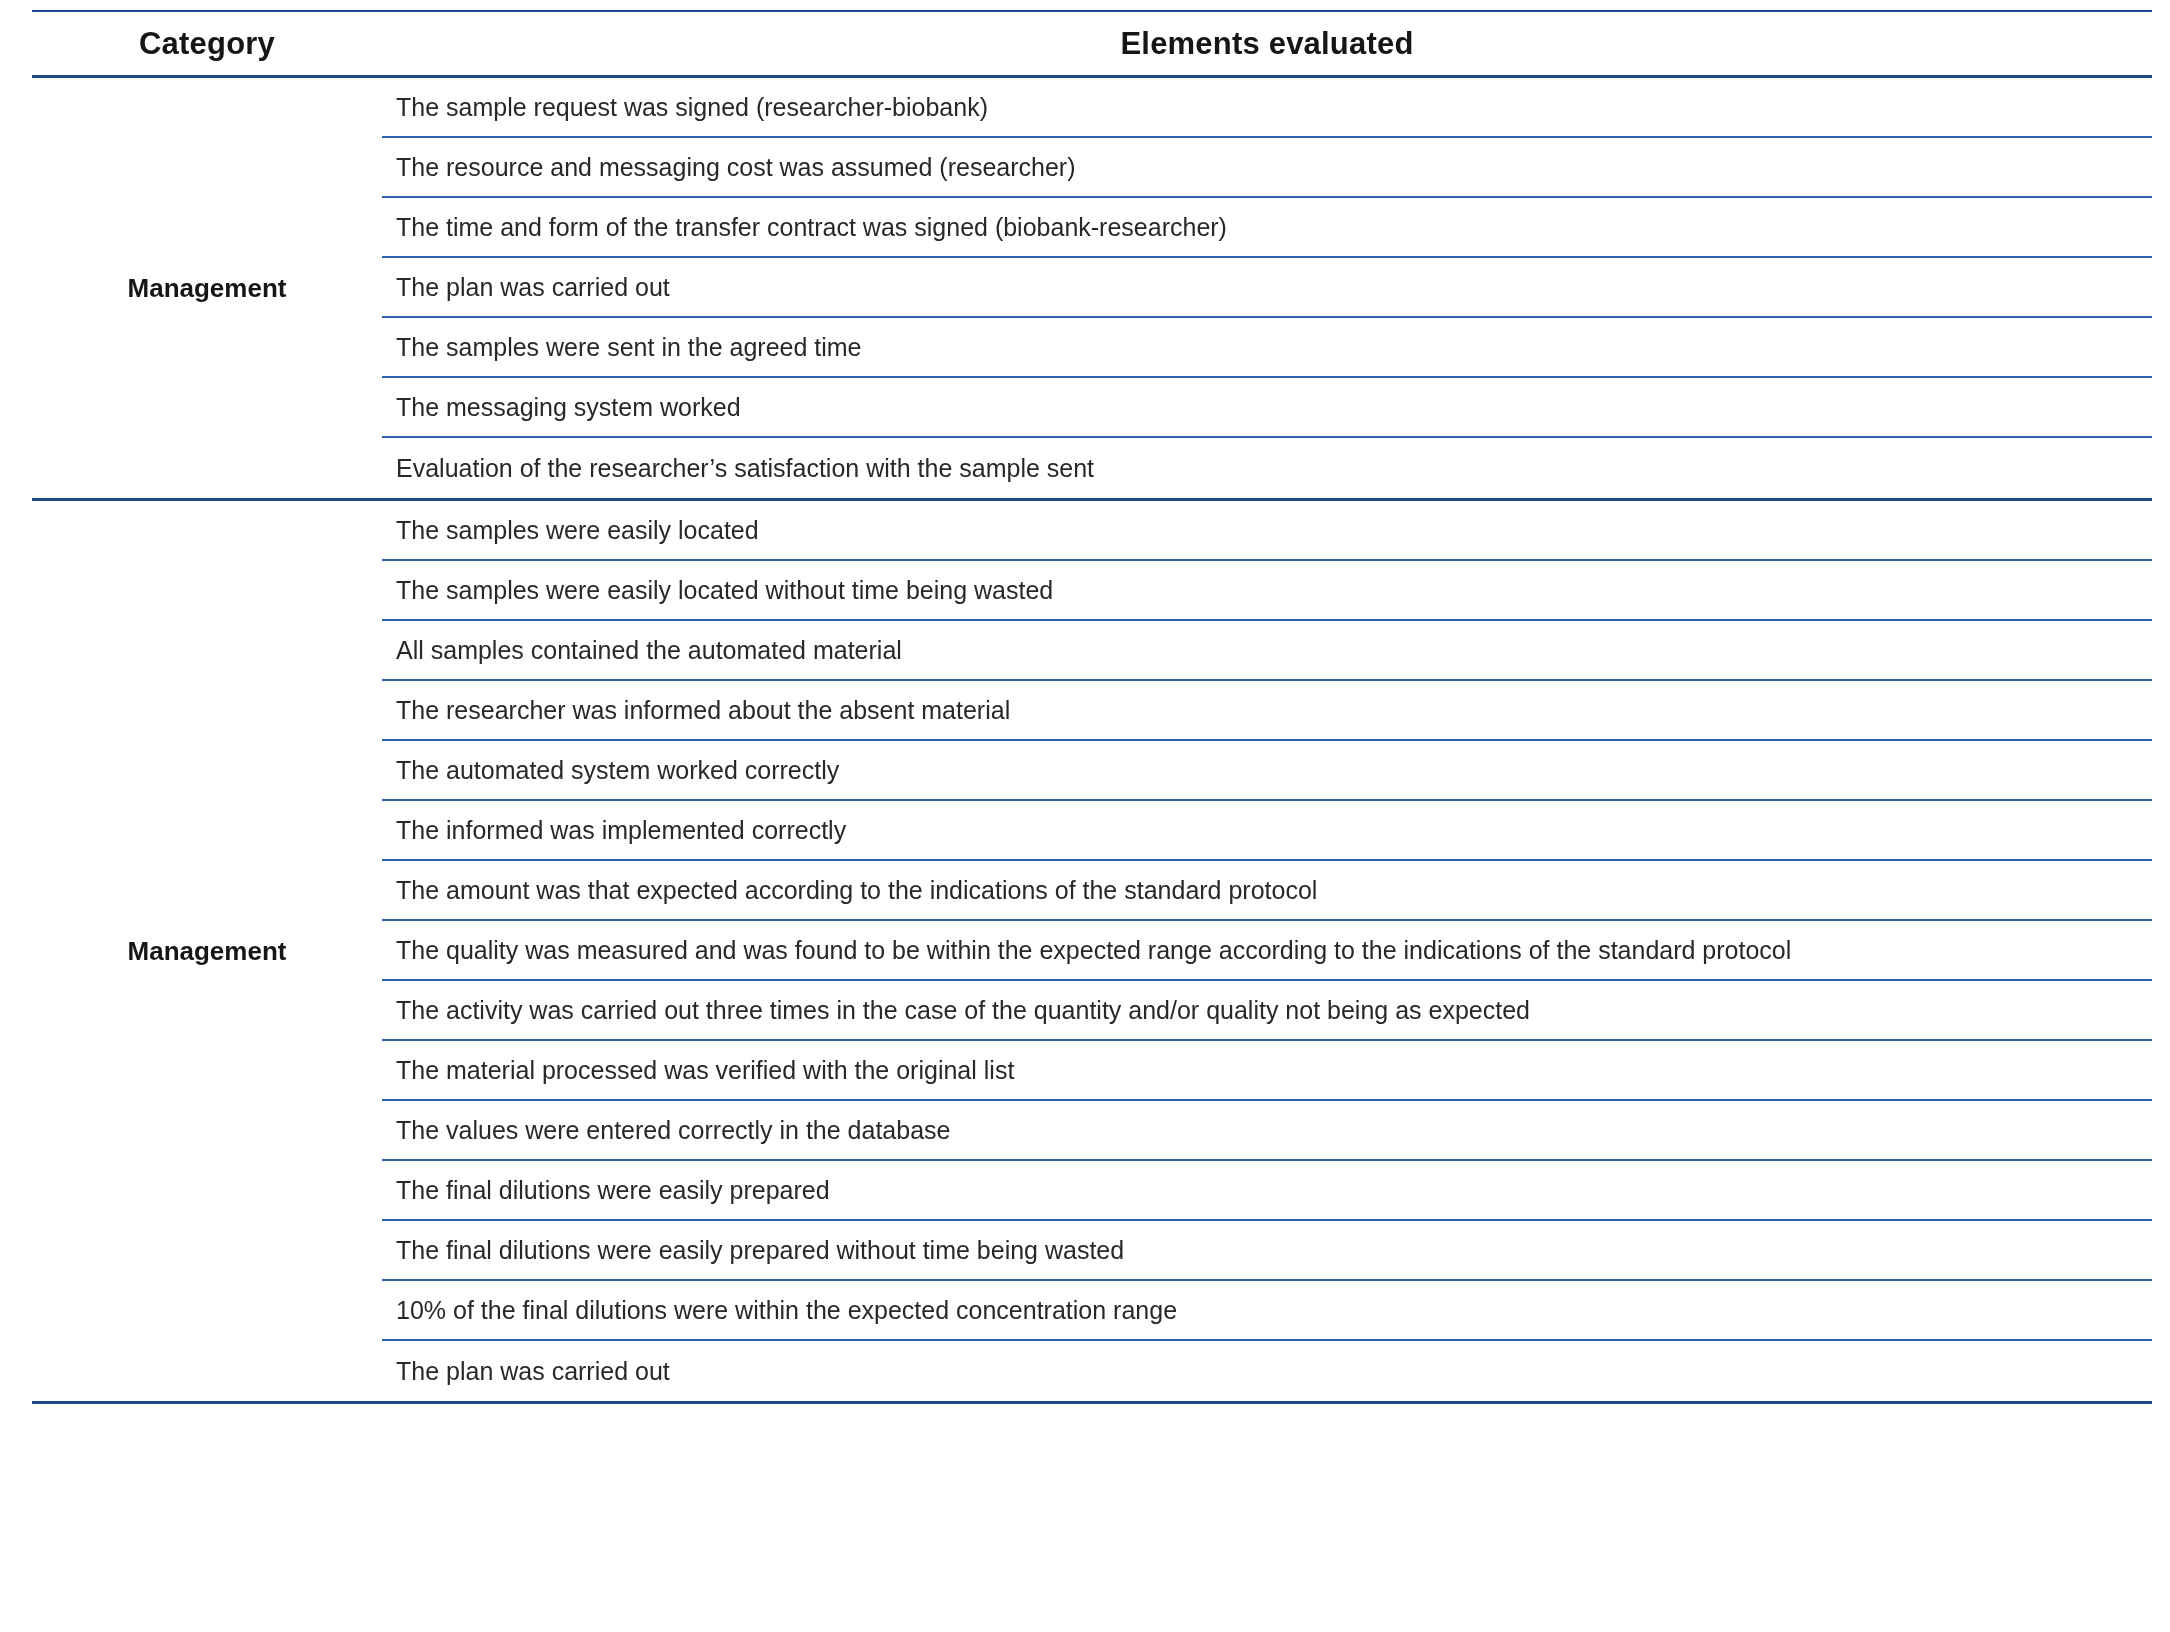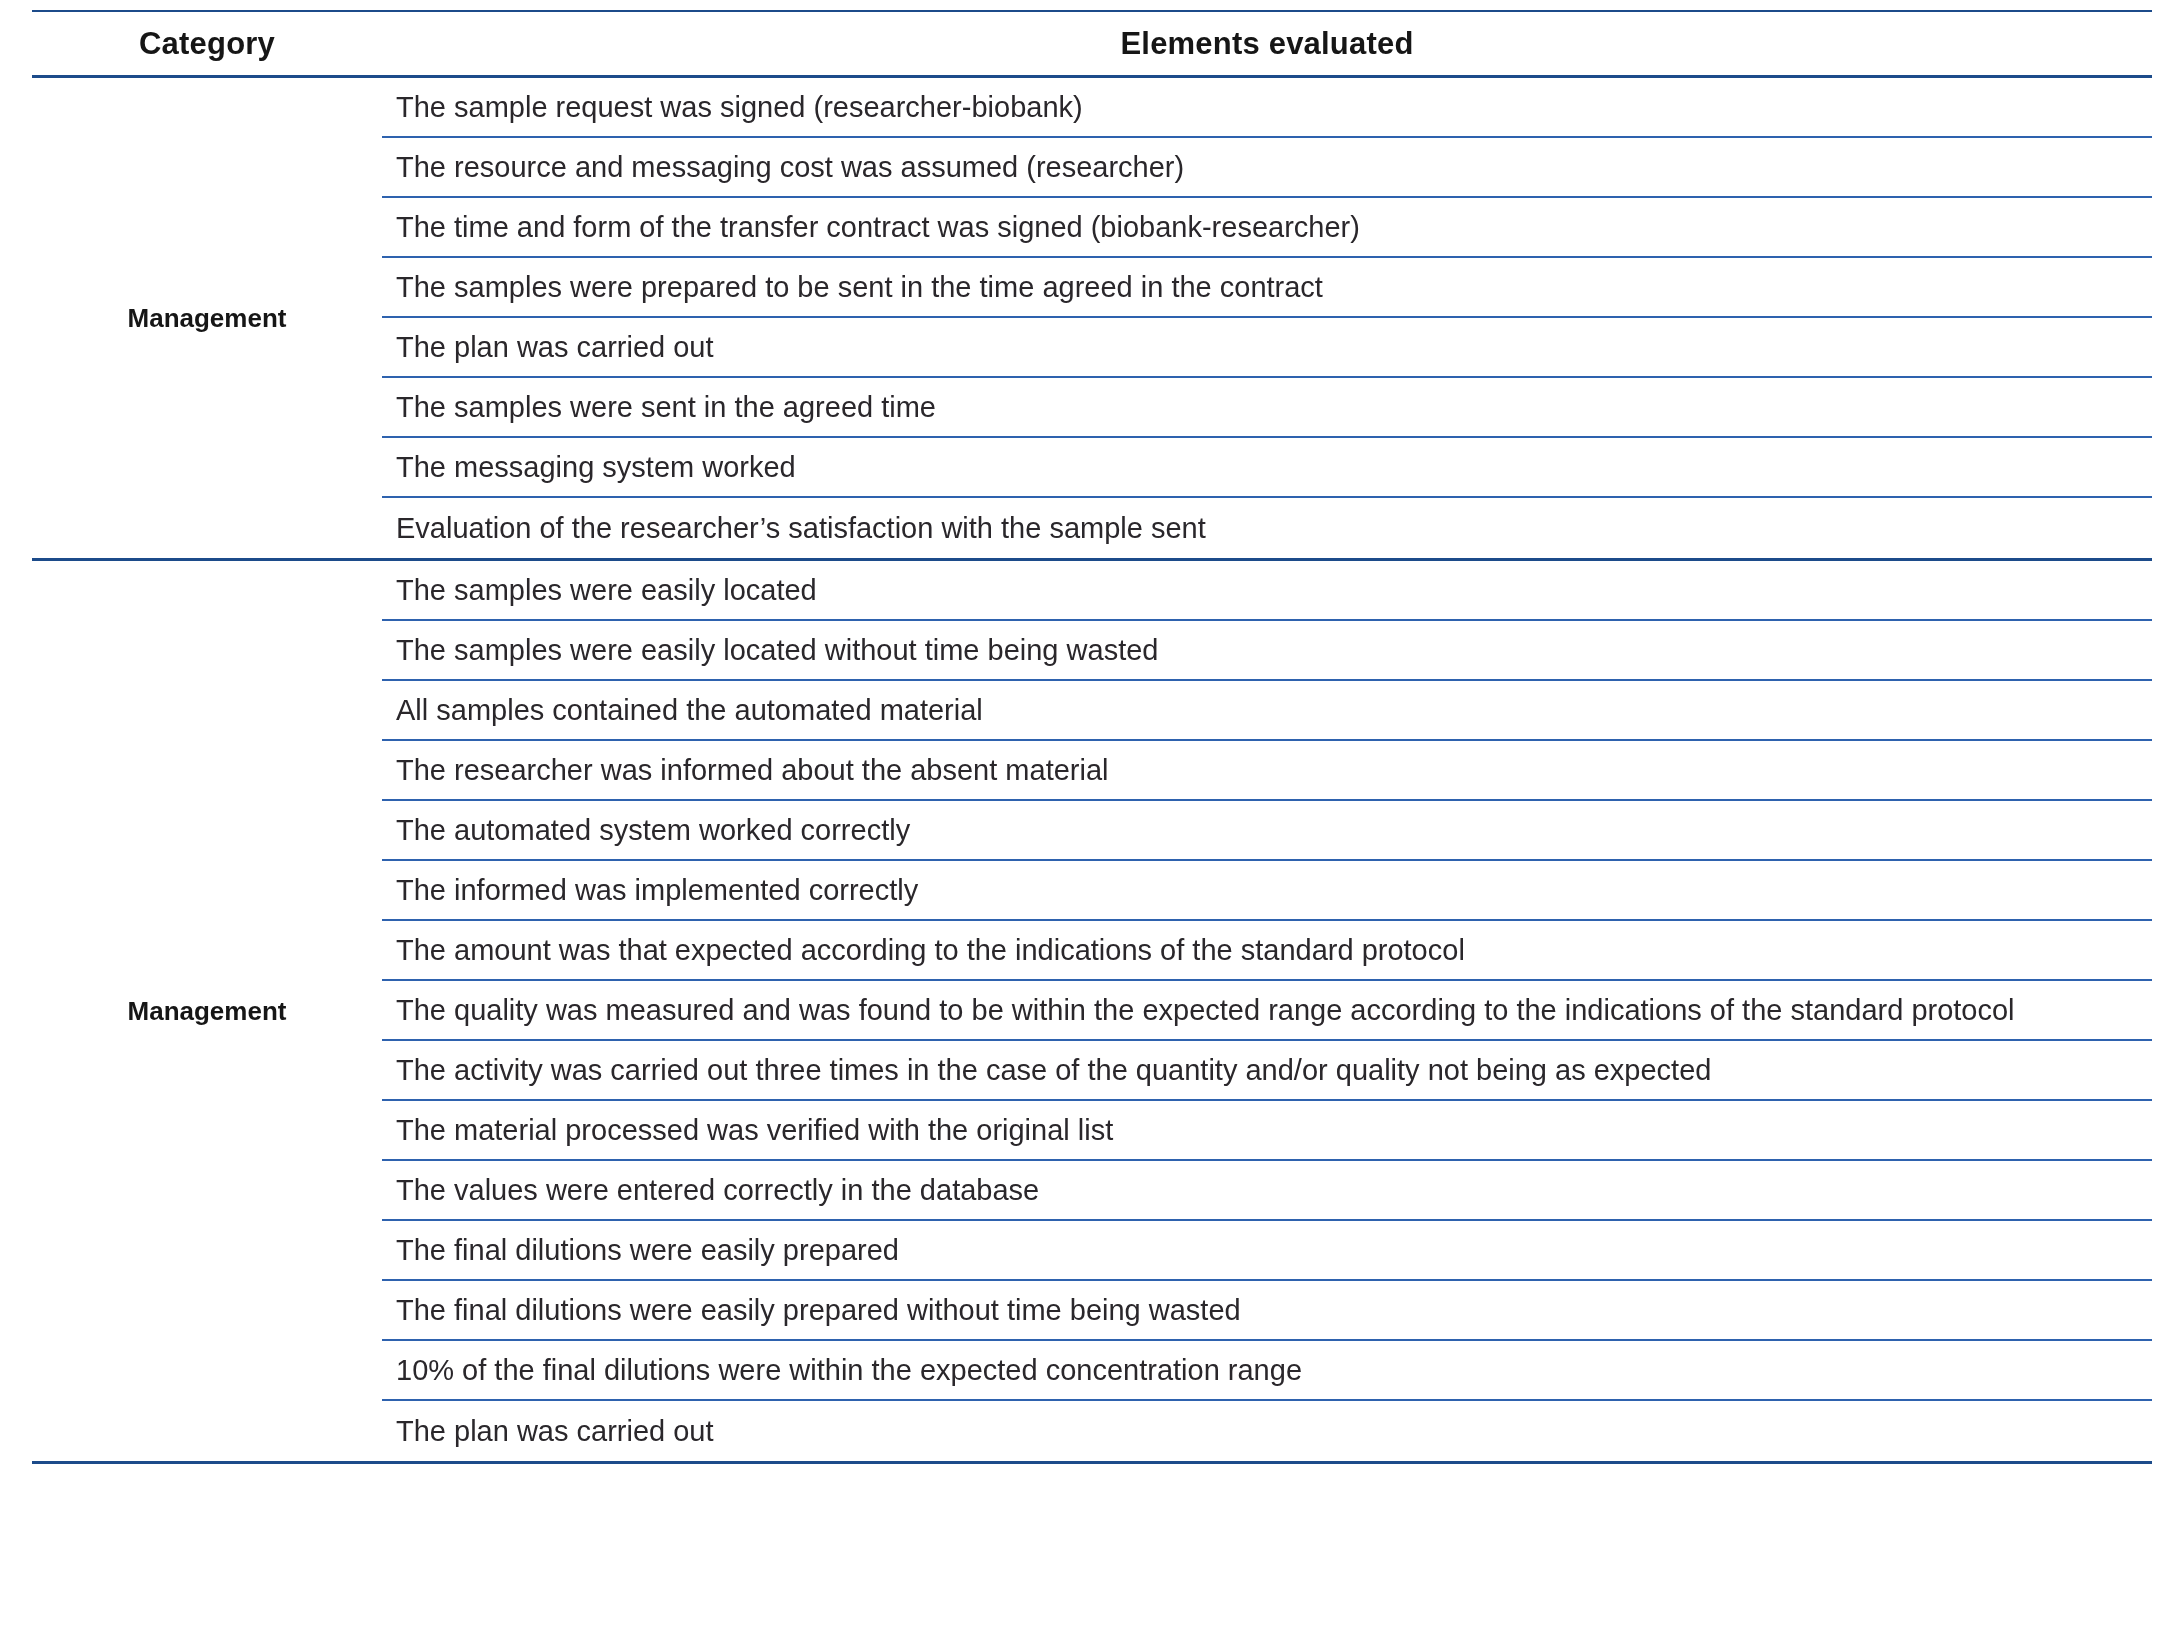--- a/index.html
+++ b/index.html
@@ -43,21 +43,21 @@
     font-size: 26px;
     color: var(--header-text, #161616);
   }
   .rows { width: 100%; }
   .row {
     min-height: 60px;
     border-bottom: 2px solid var(--rule-thin, #2e62ae);
     display: flex;
     align-items: center;
     padding: 7px 20px 7px 14px;
-    font-size: 29px;
+    font-size: 25px;
     line-height: 1.32;
   }
   .row:last-child { border-bottom: none; }
   .row .cell-text {
     width: 100%;
     text-align: justify;
   }
 </style>
 </head>
 <body>
@@ -73,23 +73,20 @@
     <div class="cat">Management</div>
     <div class="rows">
       <div class="row">
           <span class="cell-text">The sample request was signed (researcher-biobank)</span>
         </div>
       <div class="row">
           <span class="cell-text">The resource and messaging cost was assumed (researcher)</span>
         </div>
       <div class="row">
           <span class="cell-text">The time and form of the transfer contract was signed (biobank-researcher)</span>
-        </div>
-      <div class="row">
-          <span class="cell-text">The samples were prepared to be sent in the time agreed in the contract</span>
         </div>
       <div class="row">
           <span class="cell-text">The plan was carried out</span>
         </div>
       <div class="row">
           <span class="cell-text">The samples were sent in the agreed time</span>
         </div>
       <div class="row">
           <span class="cell-text">The messaging system worked</span>
         </div>

